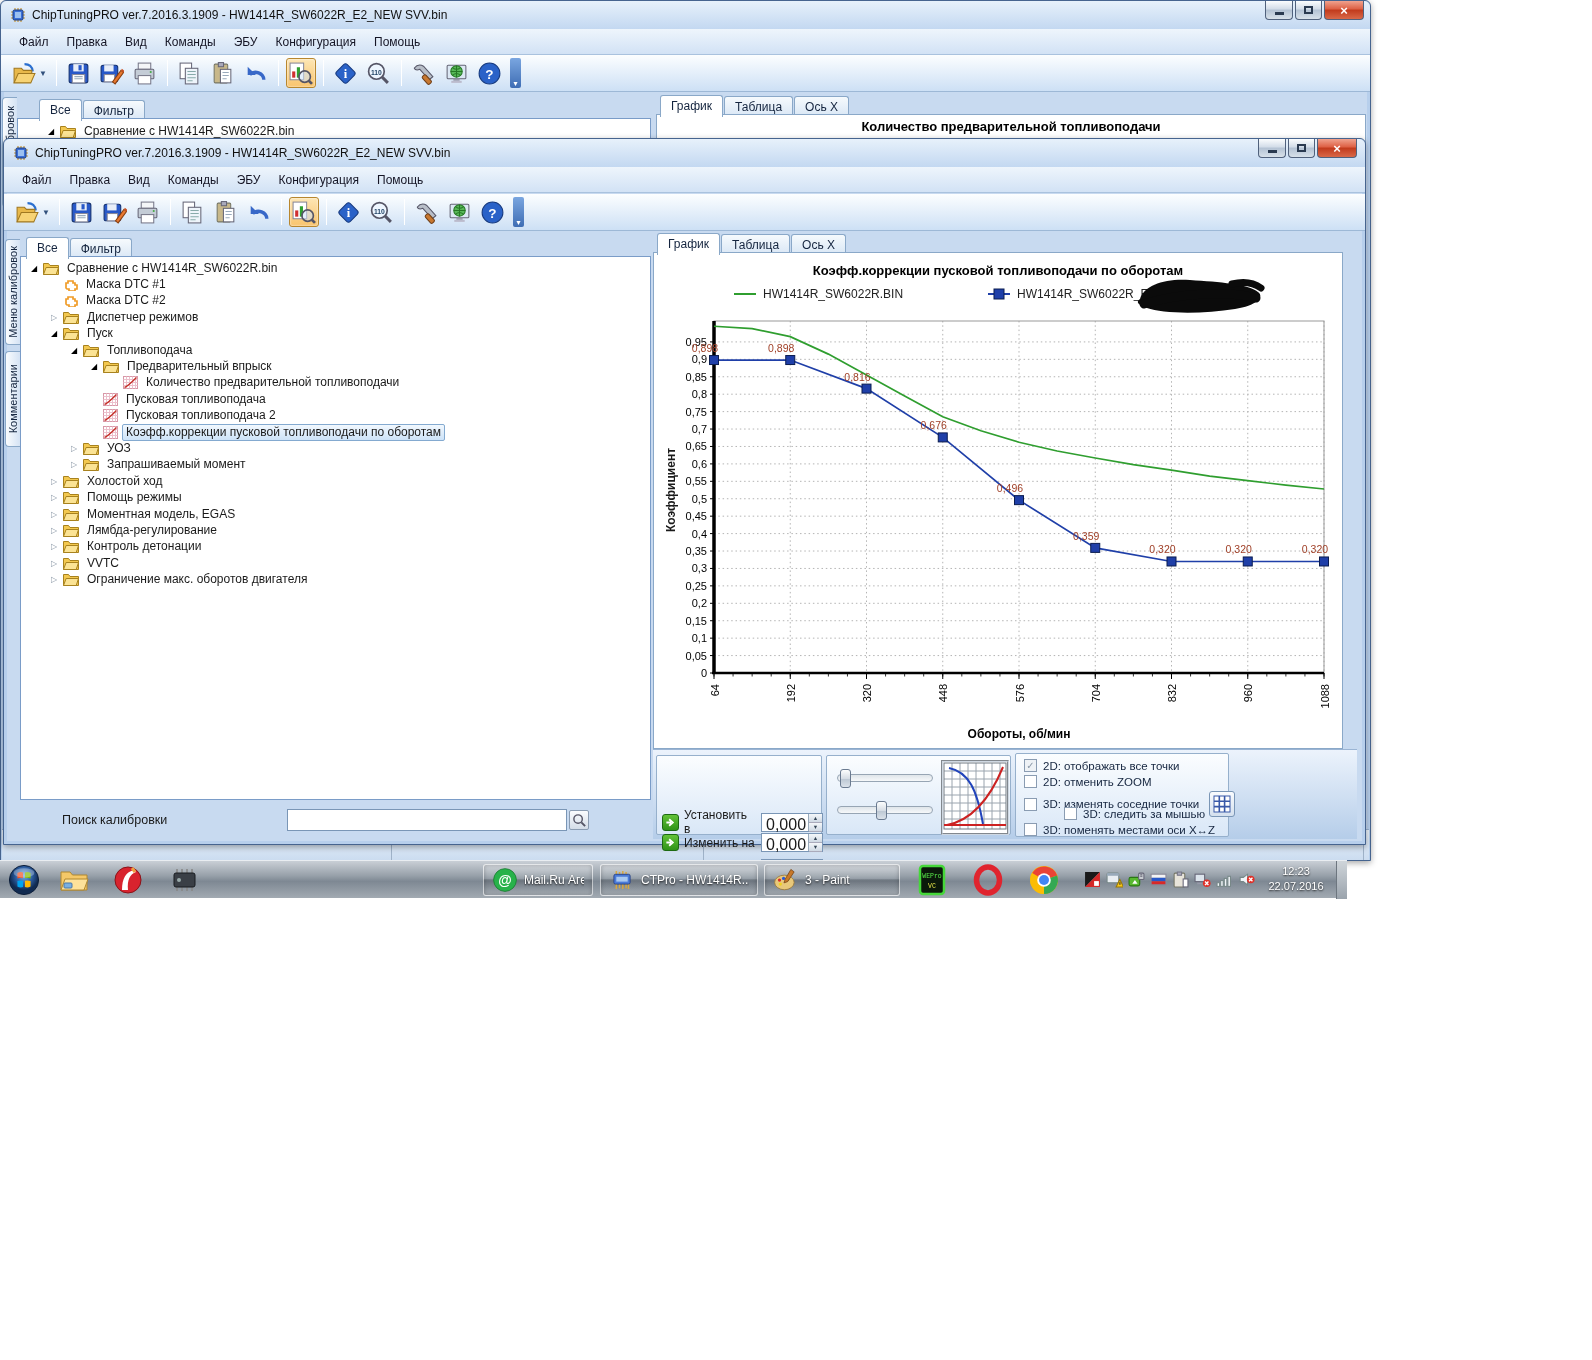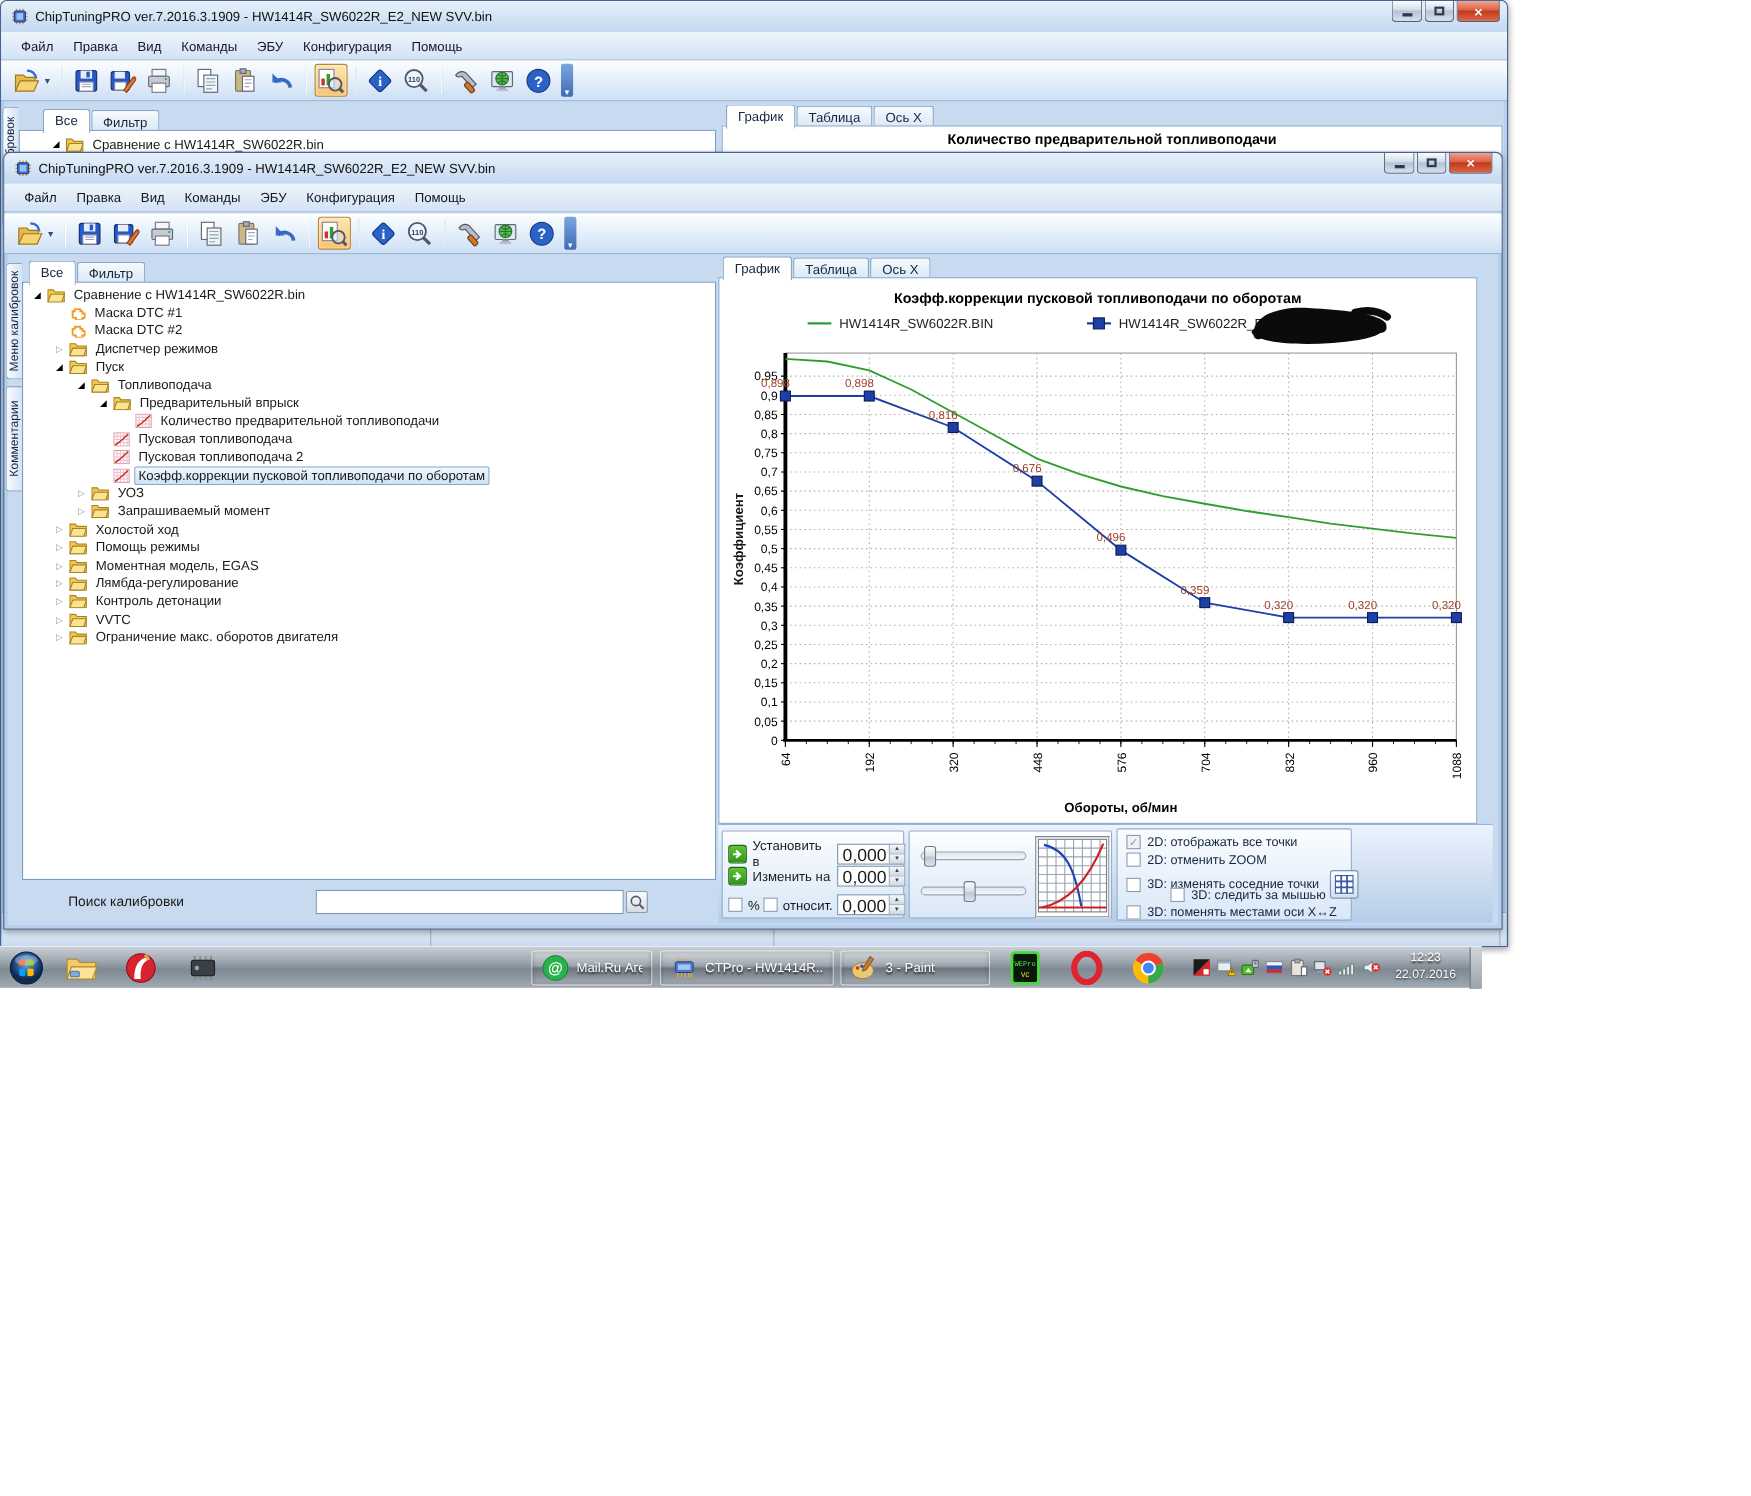--- a/index.html
+++ b/index.html
@@ -57,21 +57,21 @@
   .chart-title { position:absolute; width:100%; text-align:center; font-weight:bold; font-size:13px; color:#000; }
   .legend-item { position:absolute; display:flex; align-items:center; gap:7px; font-size:12px; color:#222; }
   .tick { font-size:11px; fill:#000; font-family:"Liberation Sans",sans-serif; }
   .dlabel { font-size:10.5px; fill:#a04028; font-family:"Liberation Sans",sans-serif; }
   .axis-title { font-size:12px; font-weight:bold; fill:#000; font-family:"Liberation Sans",sans-serif; }
   .ylab { position:absolute; transform:rotate(-90deg); transform-origin:center; font-weight:bold; font-size:12px; }
   
   .rctrls { position:absolute; background:linear-gradient(#ecf3fc,#b5cde9); border-top:1px solid #9ab4d4; }
   .cgroup { position:absolute; border:1px solid #96b0cc; border-radius:2px;
     background:linear-gradient(#fbfdff,#d9e7f7); }
-  .crow { position:absolute; display:flex; align-items:center; gap:5px; }
+  .crow { position:absolute; display:flex; align-items:center; gap:5px;margin-top:46px; }
   .garrow { width:17px; height:17px; border-radius:3px; border:1px solid #1d6a12;
     background:linear-gradient(#63c238,#2f9318); display:flex; align-items:center; justify-content:center; }
   .spin { width:62px; height:19px; background:#fff; border:1px solid #7a96b6; display:flex; }
   .spin .val { flex:1; padding:2px 0 0 4px; font-size:16px; }
   .spin .btns { width:14px; display:flex; flex-direction:column; border-left:1px solid #9ab; }
   .spin .btns div { flex:1; font-size:5.5px; text-align:center; color:#345;
     background:linear-gradient(#f4f7fa,#cfd9e4); border-bottom:1px solid #aab; line-height:8px; }
   .cb { width:13px; height:13px; background:#fff; border:1px solid #8a9cb2; display:inline-flex;
     align-items:center; justify-content:center; font-size:10px; }
   .cb.dis { background:#eef2f6; color:#8a98a8; }

